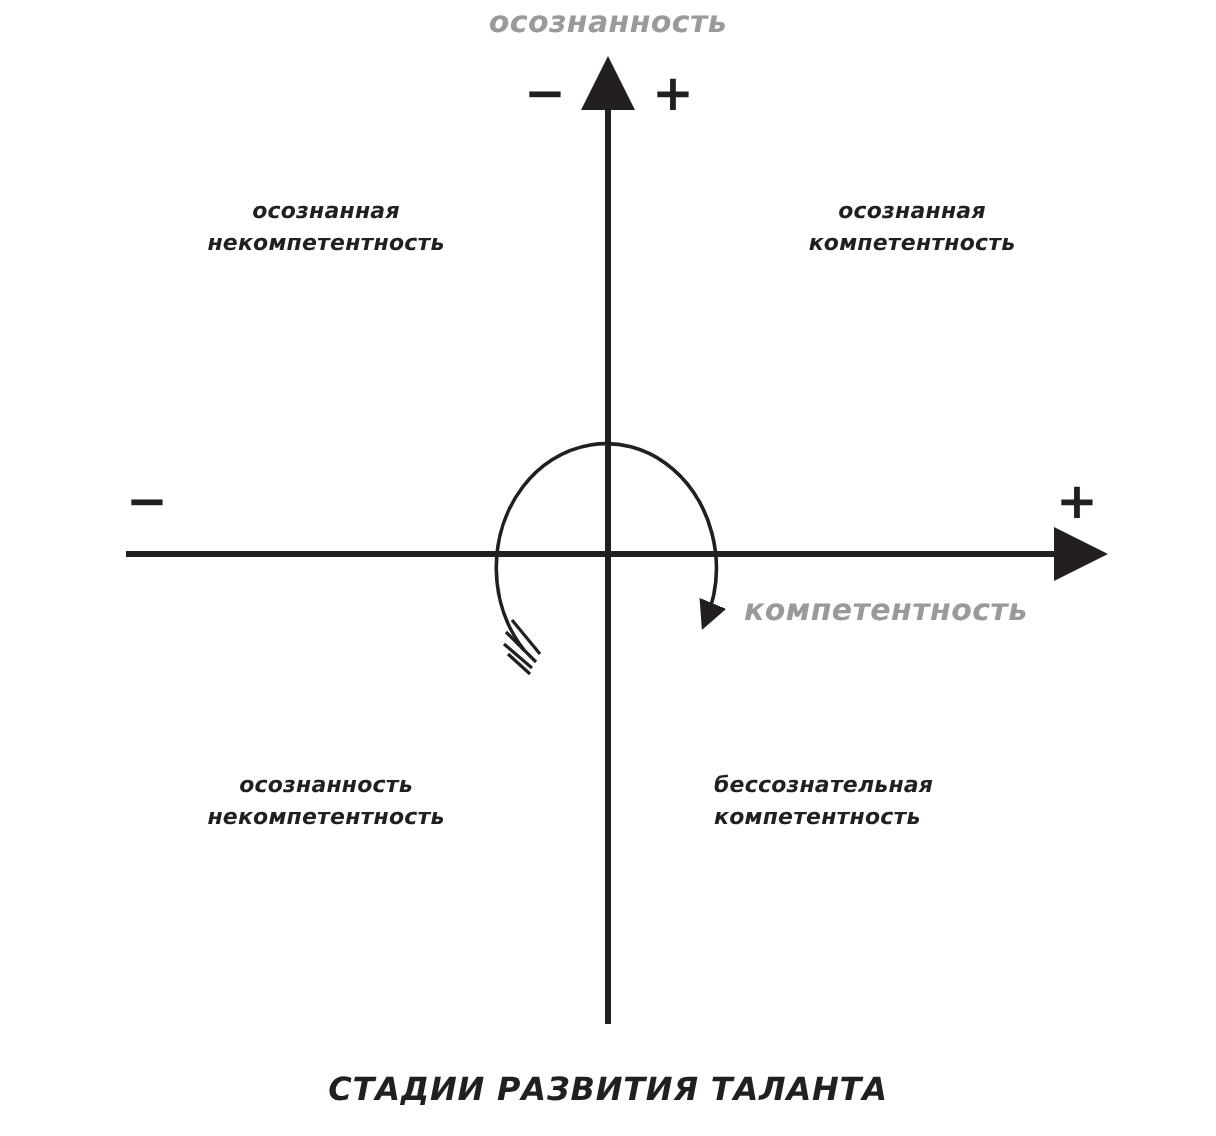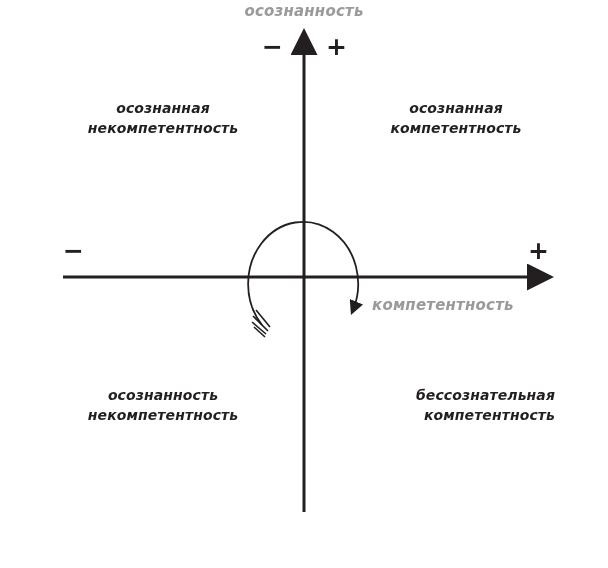--- a/index.html
+++ b/index.html
@@ -38,21 +38,21 @@
     left: 0;
     width: 608px;
     text-align: center;
   }
   #axis-label-horizontal {
     top: 296px;
     left: 372px;
     text-align: left;
   }
   .quadrant-label {
-    font-size: 14px;
+    font-size: 11px;
     letter-spacing: 0.1px;
   }
   #q2-label {
     top: 98px;
     left: 68px;
     width: 190px;
     text-align: center;
   }
   #q1-label {
     top: 98px;
@@ -63,21 +63,21 @@
   #q3-label {
     top: 385px;
     left: 68px;
     width: 190px;
     text-align: center;
   }
   #q4-label {
     top: 385px;
     left: 357px;
     width: 198px;
-    text-align: right;
+    text-align: left;
   }
   .sign {
     position: absolute;
     color: #231f20;
     font-weight: bold;
     font-size: 25px;
     line-height: 1;
   }
   #sign-top-minus { top: 34px; left: 262px; }
   #sign-top-plus  { top: 34px; left: 326px; }
@@ -146,14 +146,15 @@
 
   <div class="lbl quadrant-label" id="q1-label">осознанная
 компетентность</div>
 
   <div class="lbl quadrant-label" id="q3-label">осознанность
 некомпетентность</div>
 
   <div class="lbl quadrant-label" id="q4-label">бессознательная
 компетентность</div>
 
+  <div id="caption">СТАДИИ РАЗВИТИЯ ТАЛАНТА</div>
 
 </div>
 
 </body></html>

